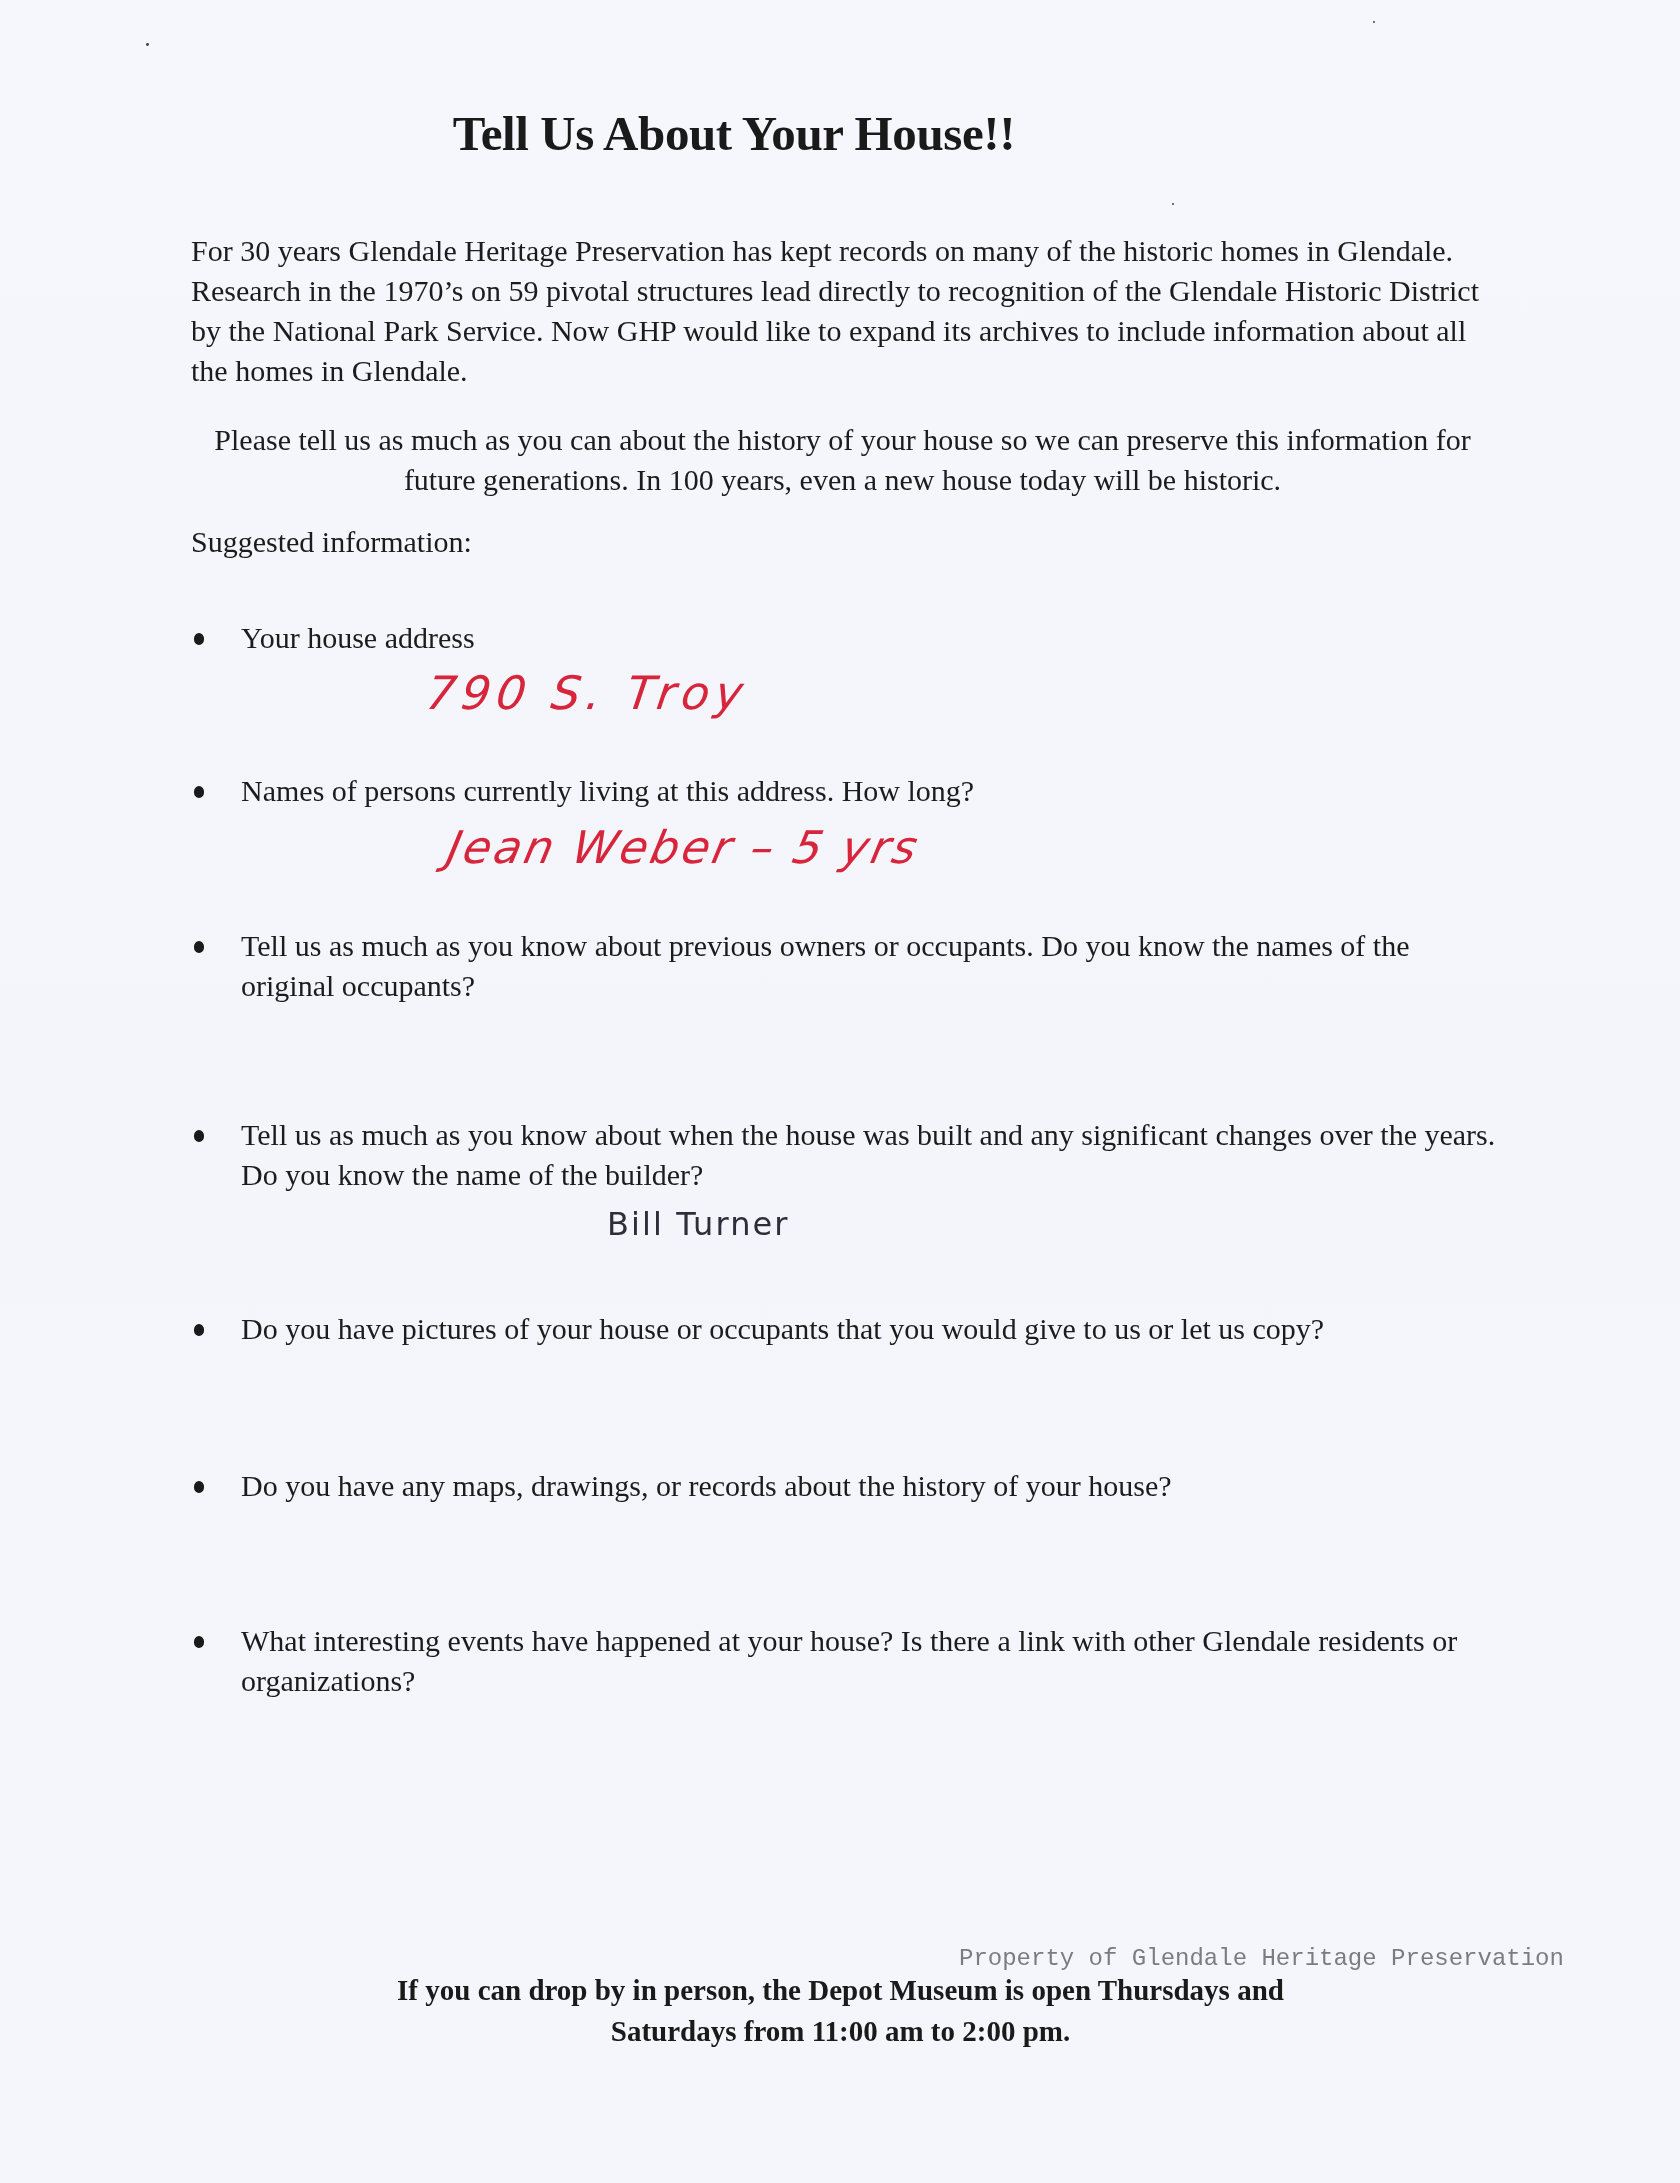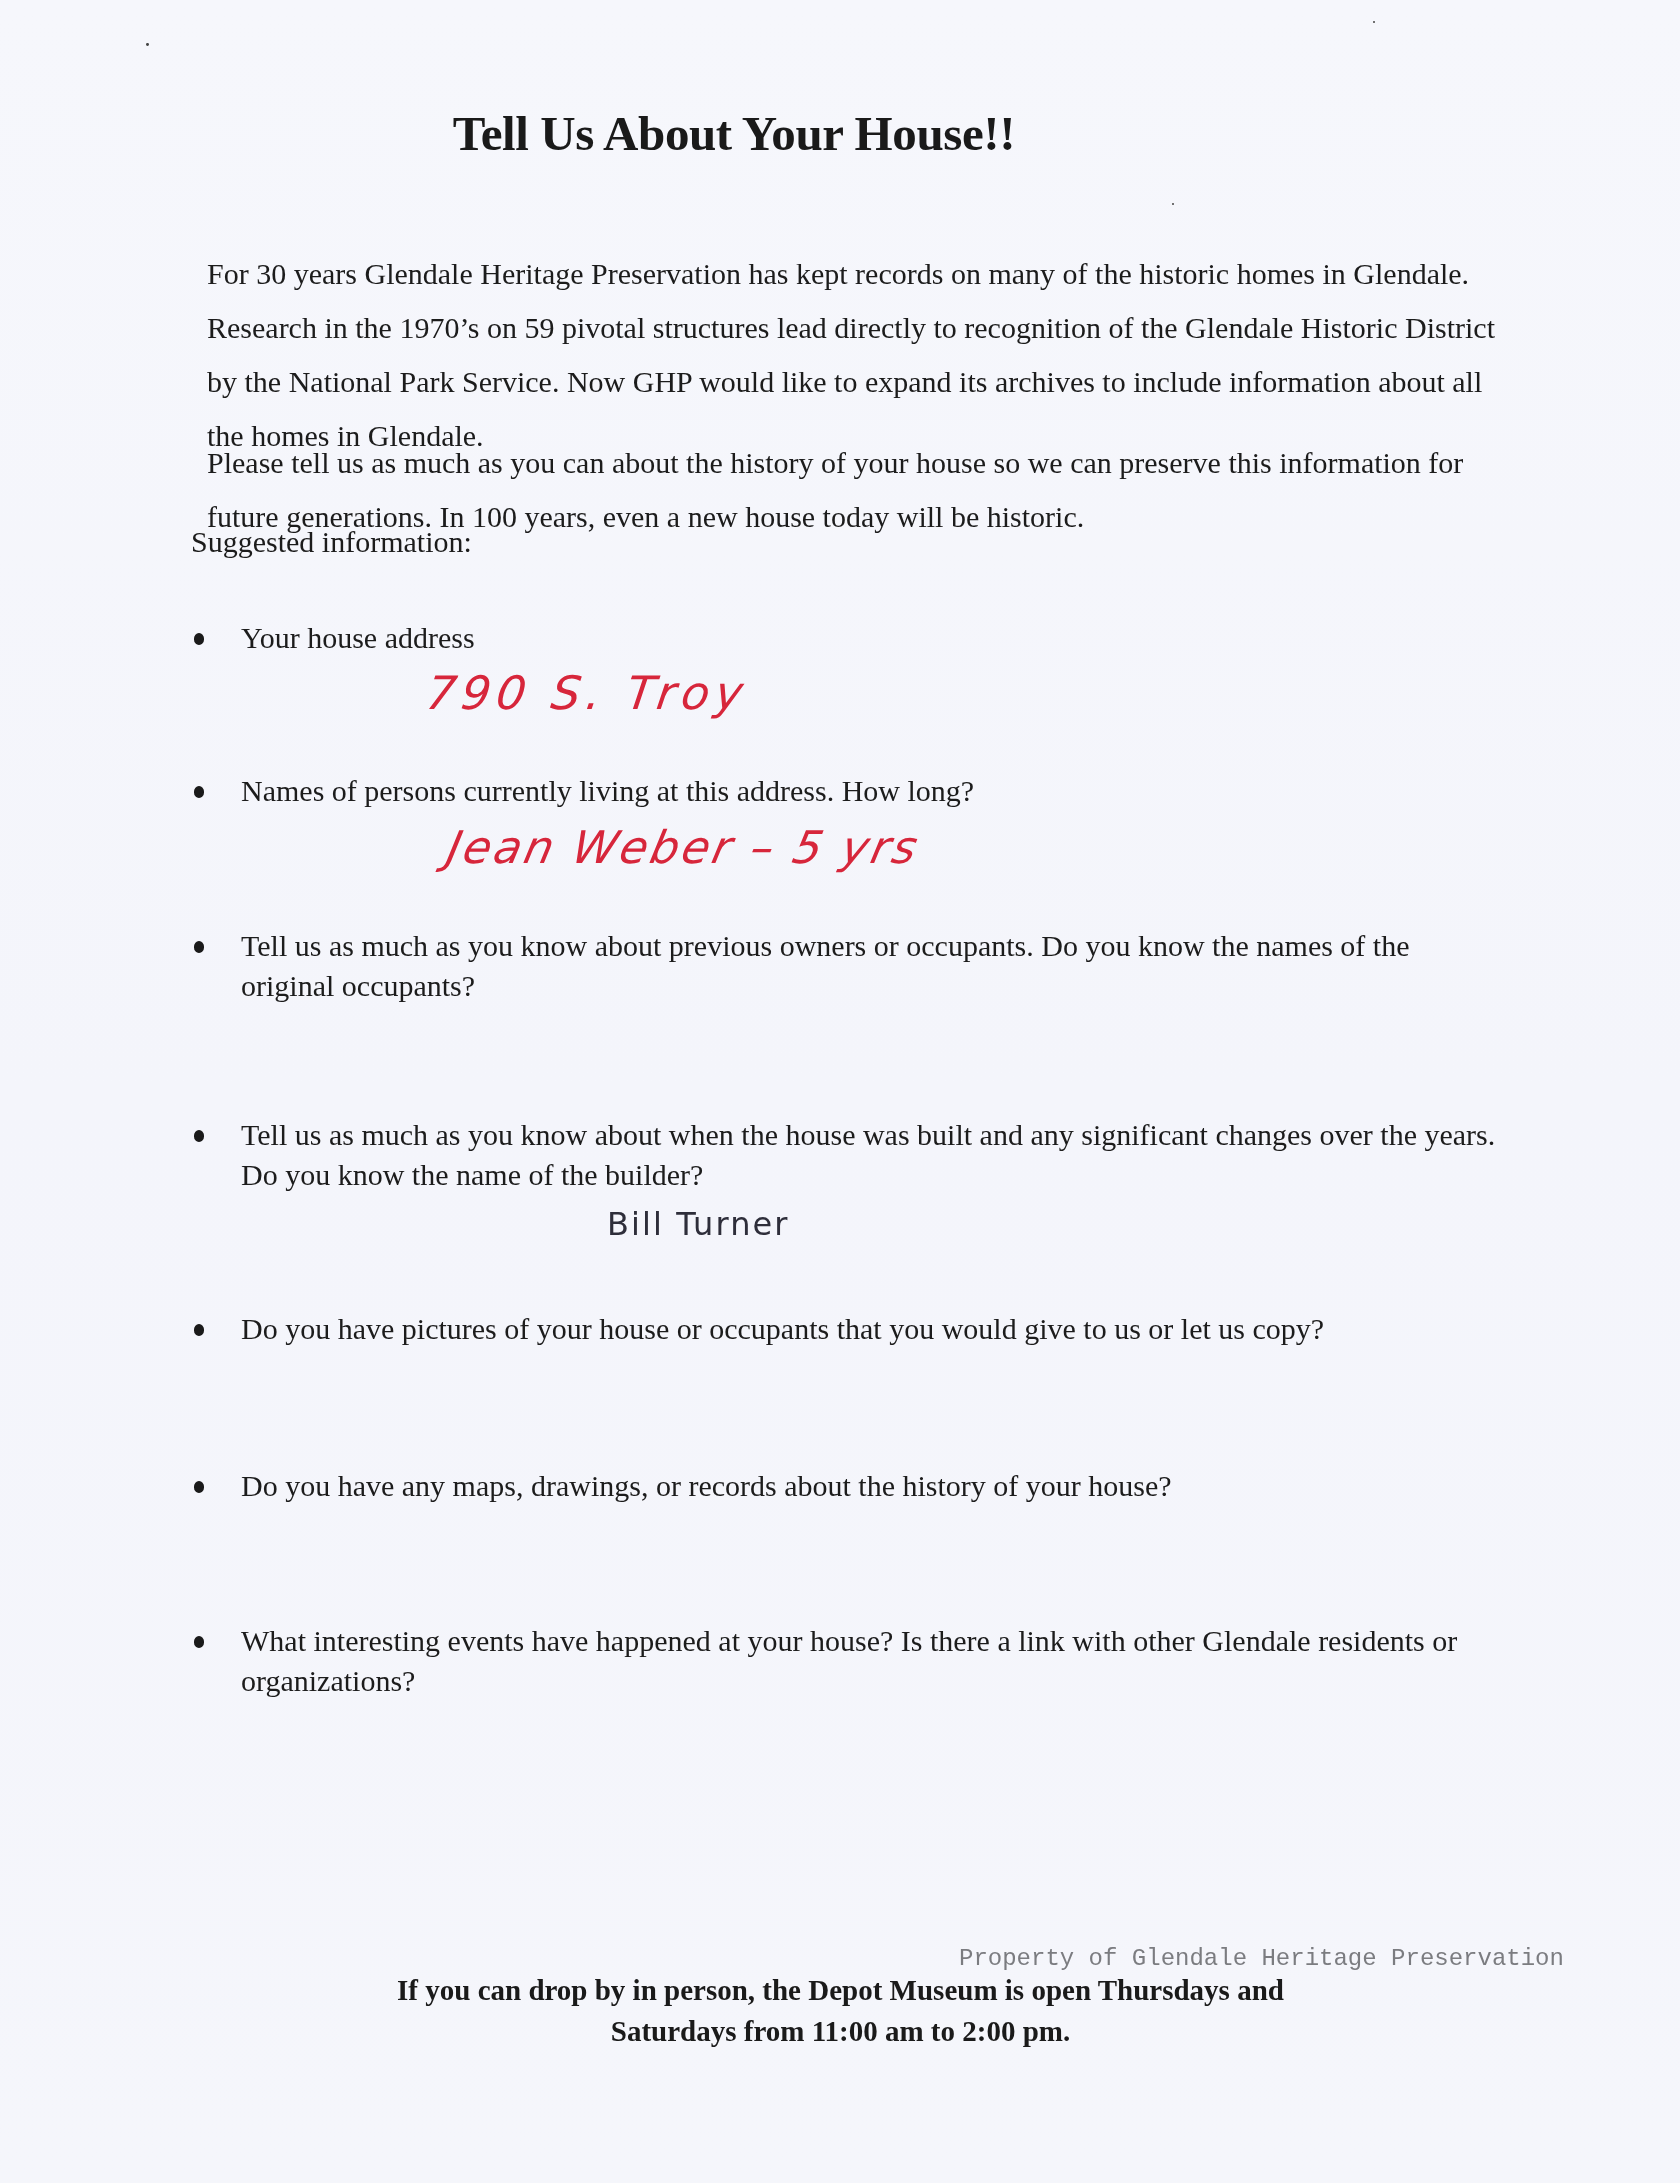--- a/index.html
+++ b/index.html
@@ -29,25 +29,25 @@
       font-weight: bold;
       font-size: 49px;
       letter-spacing: -0.4px;
       color: #1a1a1a;
     }
     .para {
       position: absolute;
       left: 191px;
       width: 1303px;
       font-size: 30px;
-      line-height: 54px;
-      margin: 16px;
+      line-height: 40px;
+      margin: 0;
     }
     .para-1 { top: 231px; }
-    .para-2 { top: 420px; }
+    .para-2 { top: 420px; text-align: center; }
     .suggested {
       position: absolute;
       left: 191px;
       top: 525px;
       font-size: 30px;
       margin: 0;
     }
     .bullet-item {
       position: absolute;
       left: 191px;

